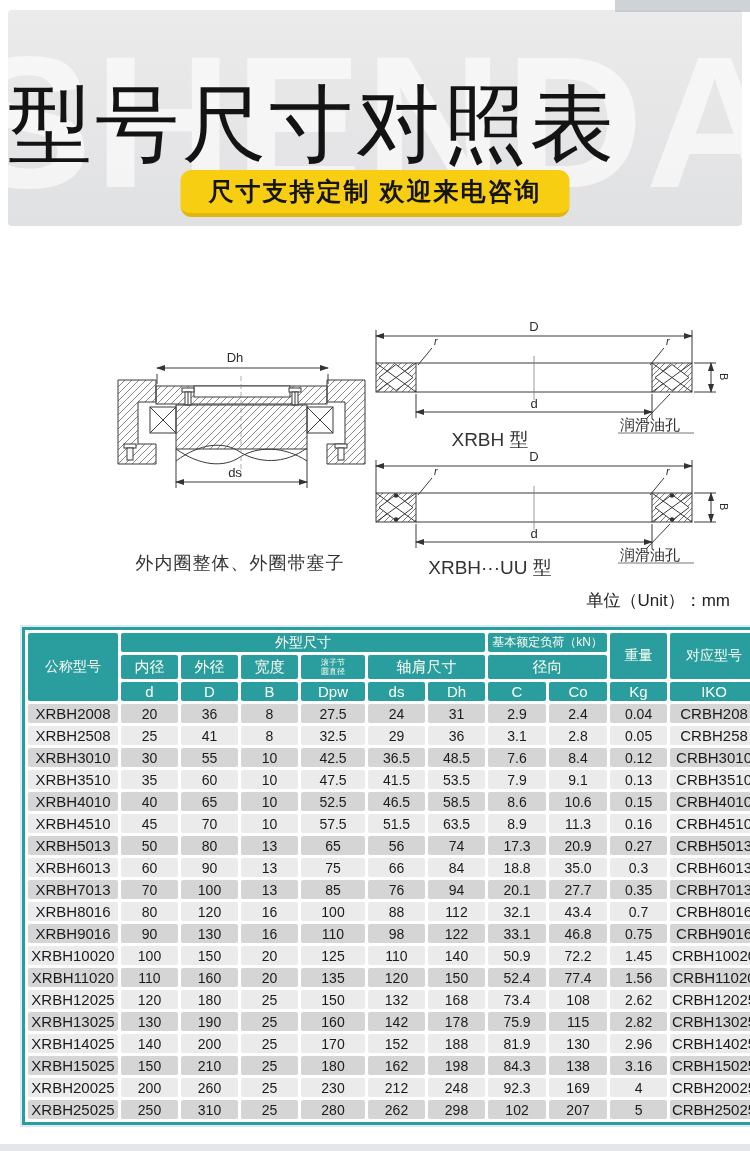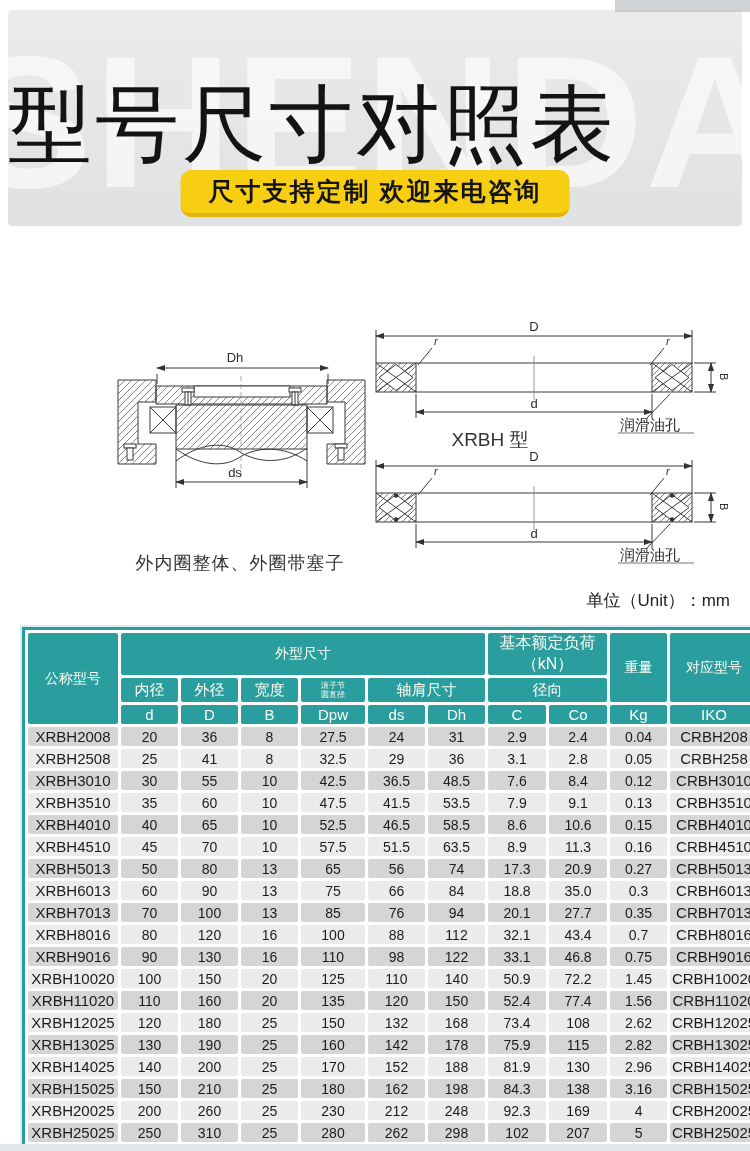--- a/index.html
+++ b/index.html
@@ -36,21 +36,21 @@
 
   
   .table-frame{position:absolute;left:22px;top:627px;border:3px solid #2a9d9e;
                box-shadow:0 0 0 2px #d9ebf3;background:#fff;}
   table.spec{border-collapse:separate;border-spacing:3px;table-layout:fixed;width:700px;background:#fff;}
   table.spec th{background:#2a9d9e;color:#fdfef5;font-weight:400;text-align:center;
                 vertical-align:middle;padding:0;border-radius:2px;overflow:hidden;}
   .hr1 th{height:19px;font-size:14px;}
   .hr2 th{height:24px;font-size:15px;}
   .hr3 th{height:19px;font-size:15px;}
-  th.small-load{font-size:16px;letter-spacing:0;}
+  th.small-load{font-size:12px;letter-spacing:0;}
   th.tinyth{font-size:8px;line-height:9px;}
   table.spec td{background:#d5d5d5;color:#1b1b1b;text-align:center;vertical-align:middle;
                 height:19px;font-size:14px;padding:0;border-radius:2px;overflow:hidden;white-space:nowrap;}
   table.spec tr.light td{background:#ebebeb;}
   table.spec td.model-col{font-size:15px;}
   .bottom-strip{position:absolute;left:0;right:0;bottom:0;height:7px;background:#e4e7e9;}
 </style>
 </head>
 <body>
 
@@ -205,20 +205,21 @@
     <text x="172" y="13" font-size="13" text-anchor="middle">D</text>
     <text x="72" y="27" font-size="11" font-style="italic">r</text>
     <text x="304" y="27" font-size="11" font-style="italic">r</text>
     <text font-size="11" transform="translate(358,55) rotate(90)">B</text>
     <text x="172" y="90" font-size="13" text-anchor="middle">d</text>
     <text x="258" y="112" font-size="15">润滑油孔</text>
   </svg>
 
   <div class="cap cap-left">外内圈整体、外圈带塞子</div>
   <div class="cap cap-xrbh">XRBH 型</div>
+  <div class="cap cap-uu">XRBH···UU 型</div>
 
   <div class="unit-note">单位（Unit）：mm</div>
 
   <div class="table-frame">
     <table class="spec">
       <colgroup>
         <col style="width:90px">
           <col style="width:57px">
           <col style="width:57px">
           <col style="width:57px">

